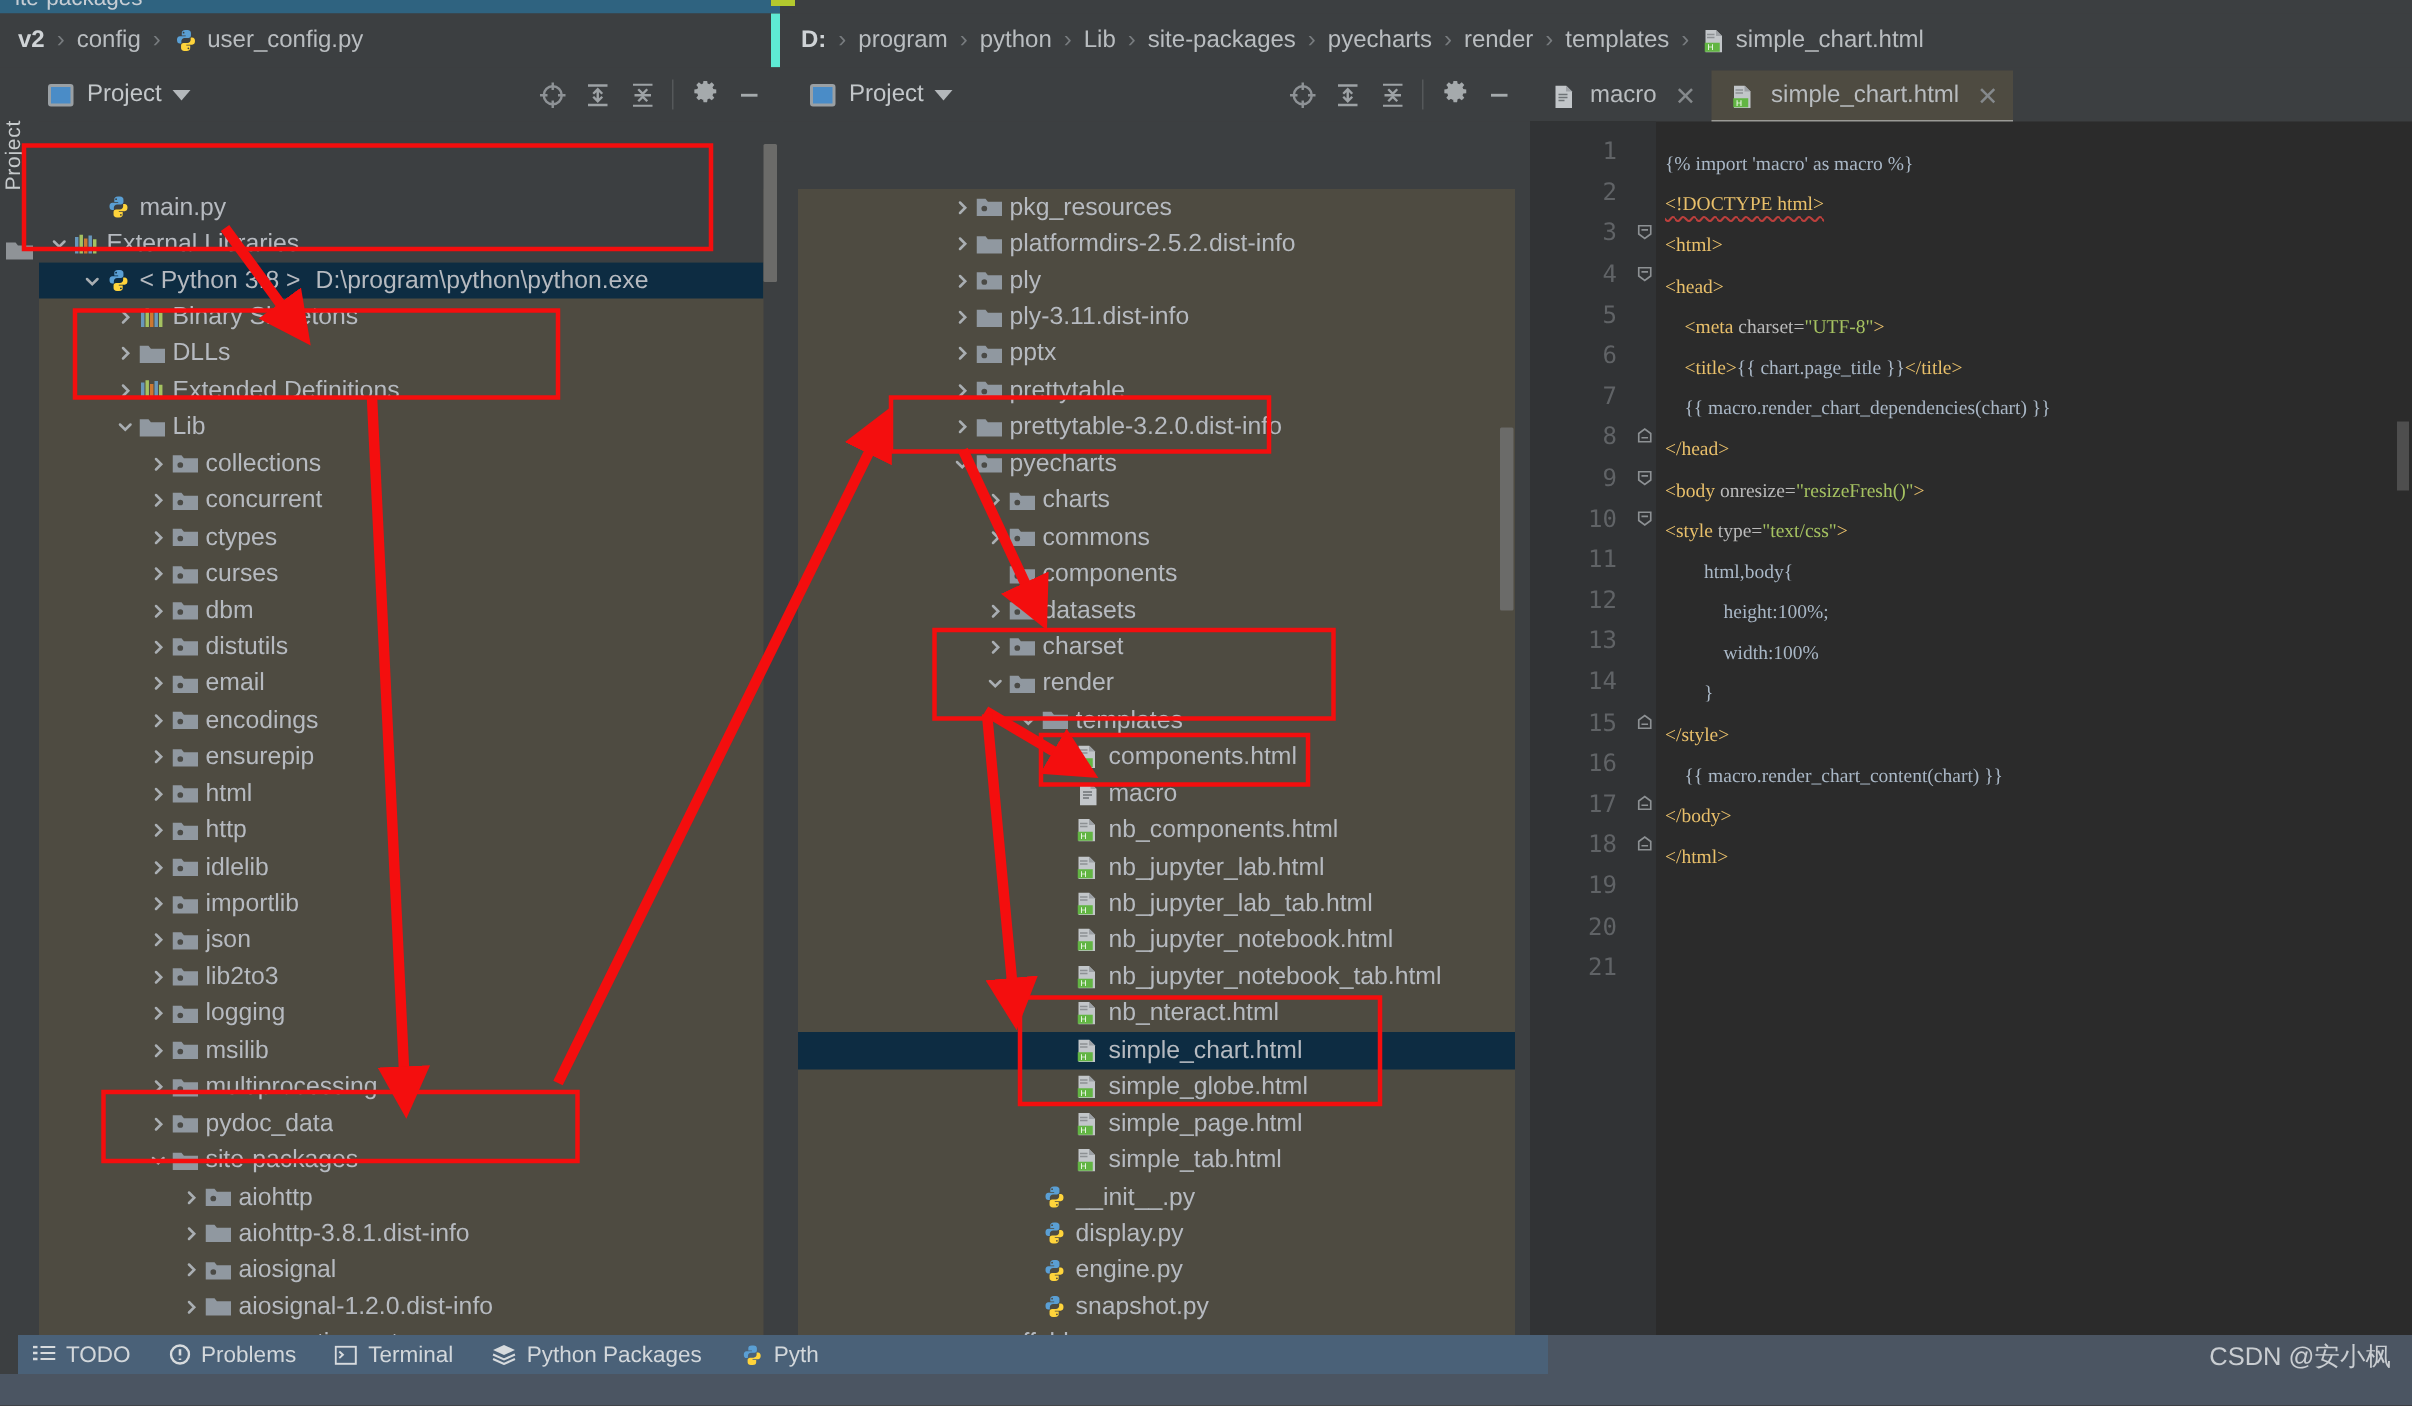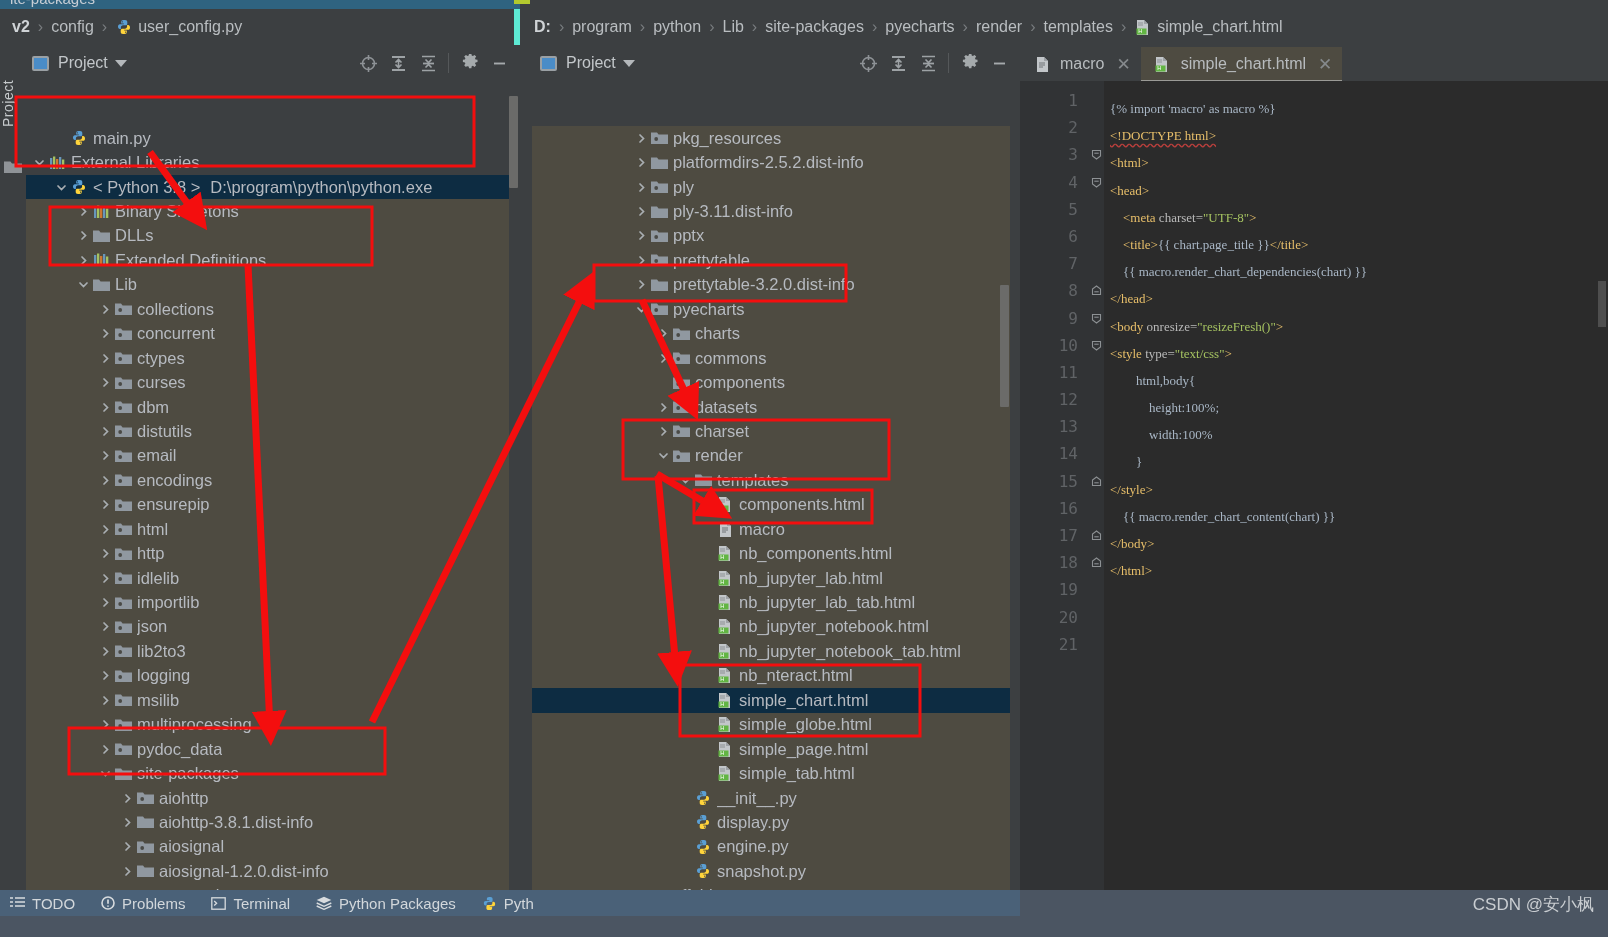--- a/index.html
+++ b/index.html
@@ -125,21 +125,21 @@
   .t-val   { color: #a5c261; }
   .t-plain { color: #a9b7c6; }
   .t-css   { color: #a9b7c6; }
   .squiggle {
     text-decoration: underline wavy #bc3f3c; text-underline-offset: 3px;
   }
   .editor-vscroll { position:absolute; right:2px; top:200px; width:8px; height:46px; background:#4e4e4e; }
 
   
   .statusbar {
-    position: absolute; left: 0; top: 890px; width: 1020px; height: 26px;
+    position: absolute; left: 12px; top: 890px; width: 1020px; height: 26px;
     background: #4a6178; display: flex; align-items: center;
     color: #d2d7db; font-size: 15px; padding-left: 10px; gap: 0;
   }
   .statusbar .item { display:flex; align-items:center; gap:7px; margin-right: 26px; }
   .sb-cut { position:absolute; left:1012px; top:890px; width:8px; height:26px; background:#4a6178; }
 
   .watermark {
     position: absolute; right: 14px; top: 893px;
     color: #c9cdd1; font-size: 17px;
   }

